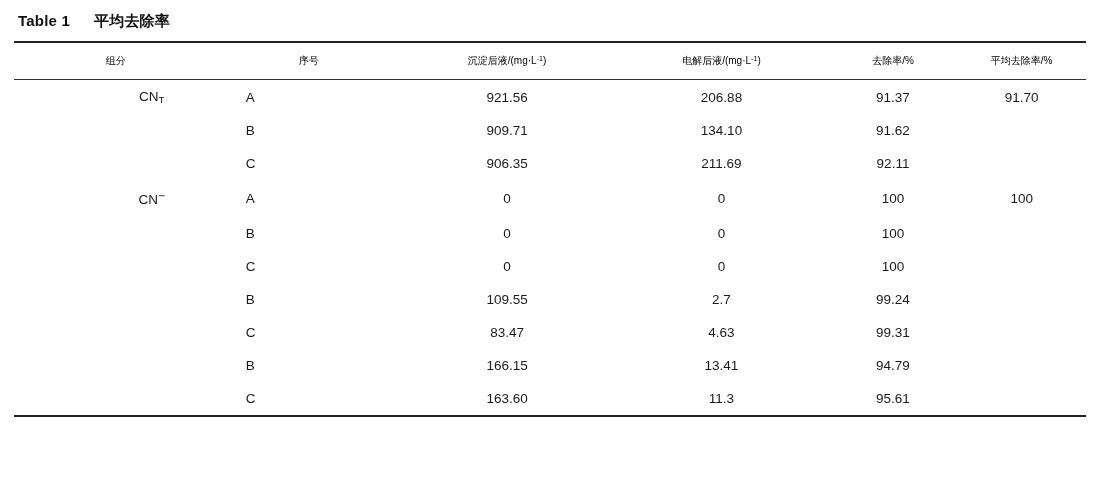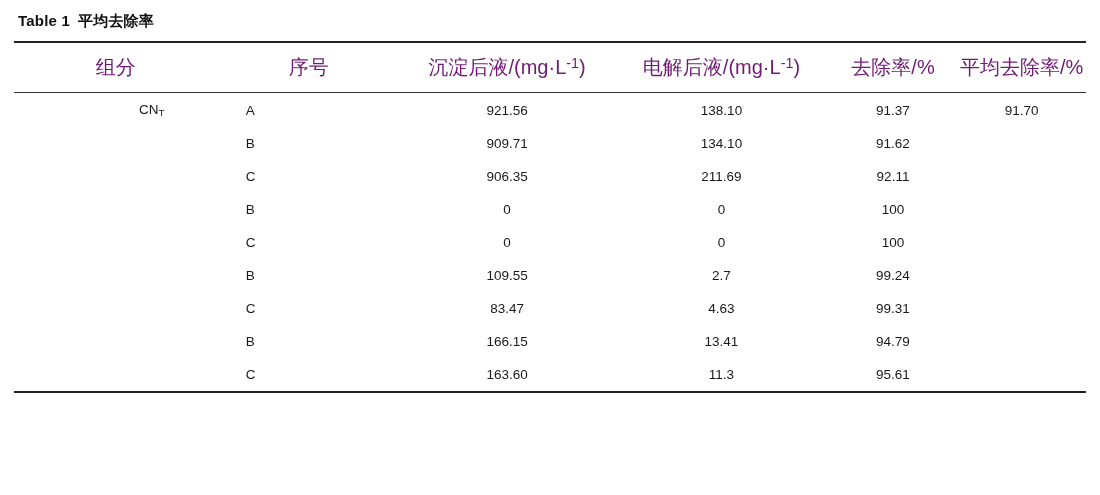--- a/index.html
+++ b/index.html
@@ -21,30 +21,30 @@
     box-sizing: border-box;
     padding: 0 14px;
   }
   .caption {
     font-size: 15px;
     font-weight: bold;
     color: #111111;
     padding: 12px 0 10px 4px;
     letter-spacing: 0.2px;
   }
-  .caption .cap-label { margin-right: 8px; }
+  .caption .cap-label { margin-right: 24px; }
   table {
     width: 100%;
     border-collapse: collapse;
     table-layout: fixed;
   }
   thead th {
-    font-size: 20px;
+    font-size: 10px;
     font-weight: normal;
-    color: #701a75;
+    color: #000000;
     padding: 11px 0 11px 0;
     text-align: center;
     white-space: nowrap;
   }
   tbody td {
     font-size: 13.5px;
     color: #1a1a1a;
     text-align: center;
     padding: 9px 0 9px 0;
     white-space: nowrap;
@@ -96,39 +96,47 @@
         <th class="rule-top"><span>电解后液/(mg·L</span><sup>-1</sup><span>)</span></th>
         <th class="rule-top">去除率/%</th>
         <th class="rule-top">平均去除率/%</th>
       </tr>
     </thead>
     <tbody>
         <tr class="rule-mid">
           <td class="comp-cell"><span>CN</span><sub>T</sub></td>
           <td class="seq-cell">A</td>
           <td>921.56</td>
-          <td>138.10</td>
+          <td>206.88</td>
           <td>91.37</td>
           <td>91.70</td>
         </tr>
         <tr>
           <td class="comp-cell"><span></span></td>
           <td class="seq-cell">B</td>
           <td>909.71</td>
           <td>134.10</td>
           <td>91.62</td>
           <td></td>
         </tr>
         <tr>
           <td class="comp-cell"><span></span></td>
           <td class="seq-cell">C</td>
           <td>906.35</td>
           <td>211.69</td>
           <td>92.11</td>
           <td></td>
+        </tr>
+        <tr>
+          <td class="comp-cell"><span>CN</span><sup class="minus-sup">−</sup></td>
+          <td class="seq-cell">A</td>
+          <td>0</td>
+          <td>0</td>
+          <td>100</td>
+          <td>100</td>
         </tr>
         <tr>
           <td class="comp-cell"><span></span></td>
           <td class="seq-cell">B</td>
           <td>0</td>
           <td>0</td>
           <td>100</td>
           <td></td>
         </tr>
         <tr>

